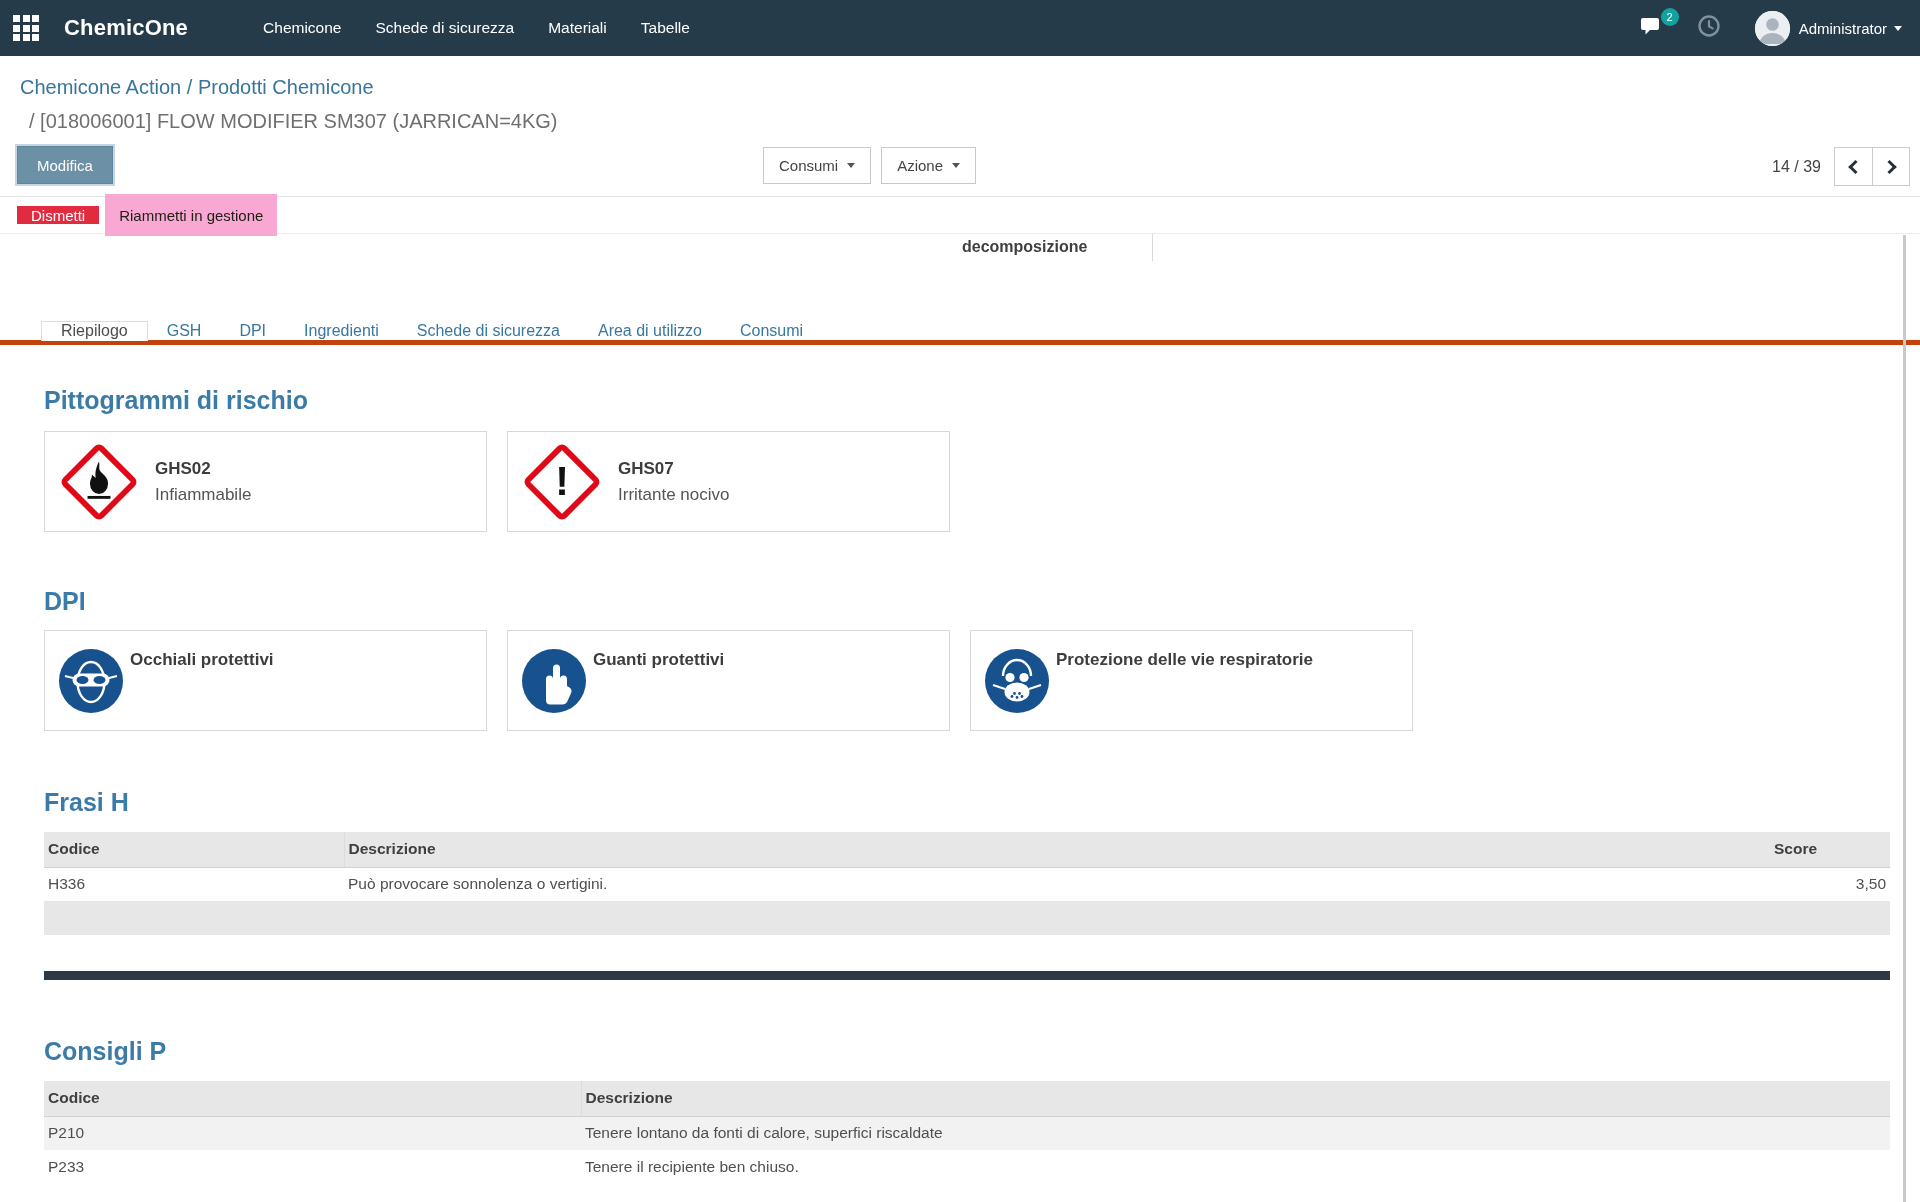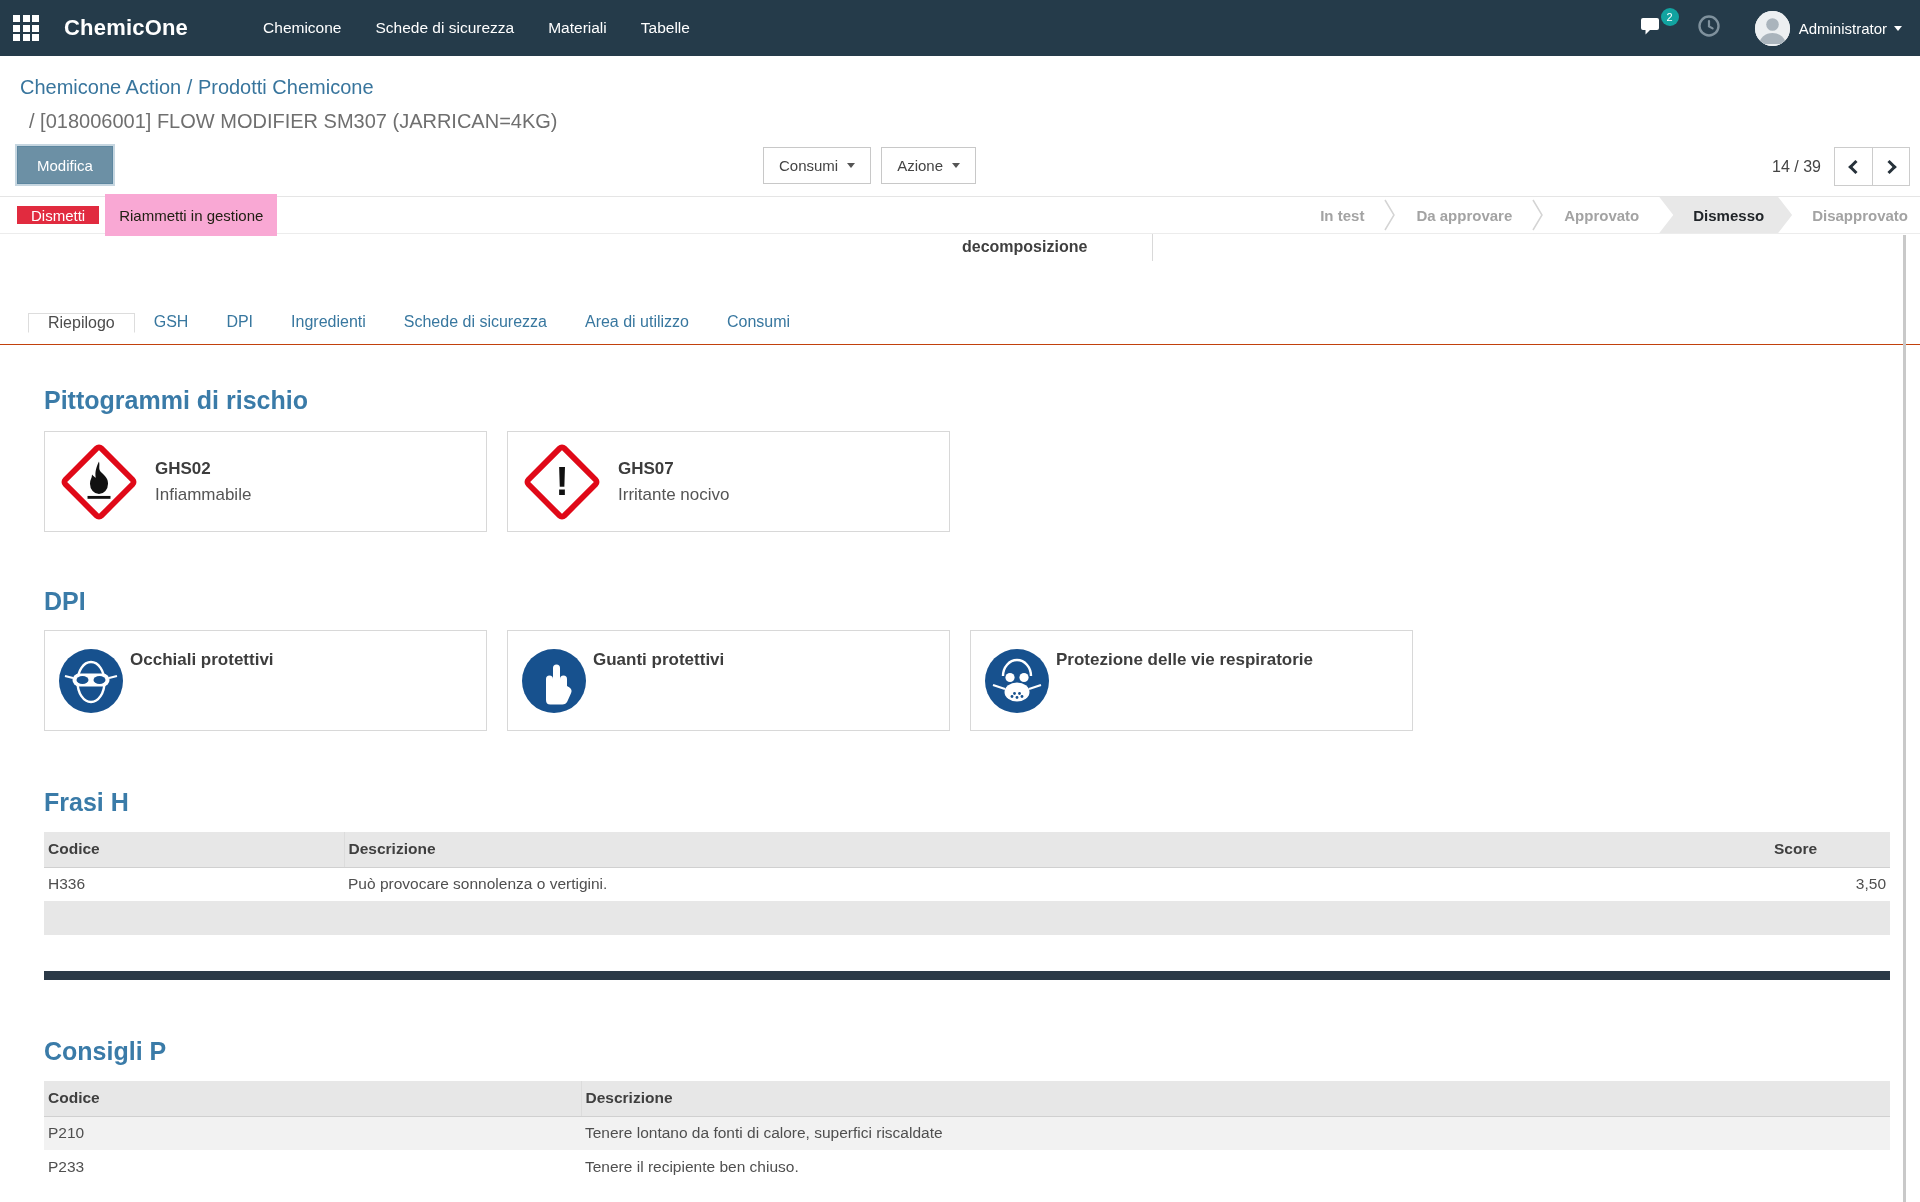--- a/index.html
+++ b/index.html
@@ -57,21 +57,21 @@
   .step.active { background:#e8e8e8; color:#212529; font-weight:700; padding:0 28px 0 34px;
     clip-path:polygon(0 0, calc(100% - 14px) 0, 100% 50%, calc(100% - 14px) 100%, 0 100%, 14px 50%); }
   .step:last-child { padding-right:12px; }
 
   
   .frag { position:relative; height:28px; }
   .frag-label { position:absolute; left:962px; top:4px; font-size:16px; font-weight:bold; color:#3f3f3f; }
   .frag-divider { position:absolute; left:1152px; top:0; width:1px; height:27px; background:#d9d9d9; }
 
   
-  .tabs { display:flex; align-items:center; height:45px; margin-top:38px; padding-left:28px; border-bottom:1px solid #c2410c; }
+  .tabs { display:flex; align-items:flex-end; height:45px; margin-top:38px; padding-left:41px; border-bottom:5px solid #c2410c; }
   .tab { display:flex; align-items:center; padding:0 19px; font-size:16px; color:#38779f; cursor:pointer; }
   .tab.active { color:#4c4c4c; background:#fff; border:1px solid #ddd; border-bottom:1px solid #fff; margin-bottom:-1px; }
 
   
   .content { padding:0 30px 0 44px; position:relative; }
   h2.section-title { color:#3a7ba8; font-size:25px; font-weight:bold; line-height:30px; }
   .mt-pict { margin-top:40px; } .mt-dpi { margin-top:54px; } .mt-frasi { margin-top:56px; } .mt-consigli { margin-top:56px; }
   .cards { display:flex; gap:20px; margin-top:16px; }
   .mt-cards-dpi { margin-top:14px; }
   .card { width:443px; height:101px; border:1px solid #d8d8d8; background:#fff; display:flex; align-items:center; padding-left:13px; }
@@ -172,33 +172,20 @@
       <div class="pager-btn">
         <span class="chev chev-right"></span>
       </div>
     </div>
   </div>
 </div>
 
 <div class="status-row">
   <button class="btn btn-danger">Dismetti</button>
   <button class="btn btn-warning">Riammetti in gestione</button>
-  <div class="steps">
-    <span class="step">In test</span>
-    <svg class="step-sep" width="12" height="34" viewBox="0 0 12 34">
-      <path d="M1 2 L10 17 L1 32" fill="none" stroke="#d4d4d4" stroke-width="1.5"></path>
-      </svg>
-    <span class="step">Da approvare</span>
-    <svg class="step-sep" width="12" height="34" viewBox="0 0 12 34">
-      <path d="M1 2 L10 17 L1 32" fill="none" stroke="#d4d4d4" stroke-width="1.5"></path>
-      </svg>
-    <span class="step">Approvato</span>
-    <span class="step active">Dismesso</span>
-    <span class="step">Disapprovato</span>
-  </div>
 </div>
 
 <div class="frag">
   <span class="frag-label">decomposizione</span>
   <span class="frag-divider"></span>
 </div>
 
 <div class="tabs">
   <div class="tab active">Riepilogo</div>
   <div class="tab">GSH</div>

